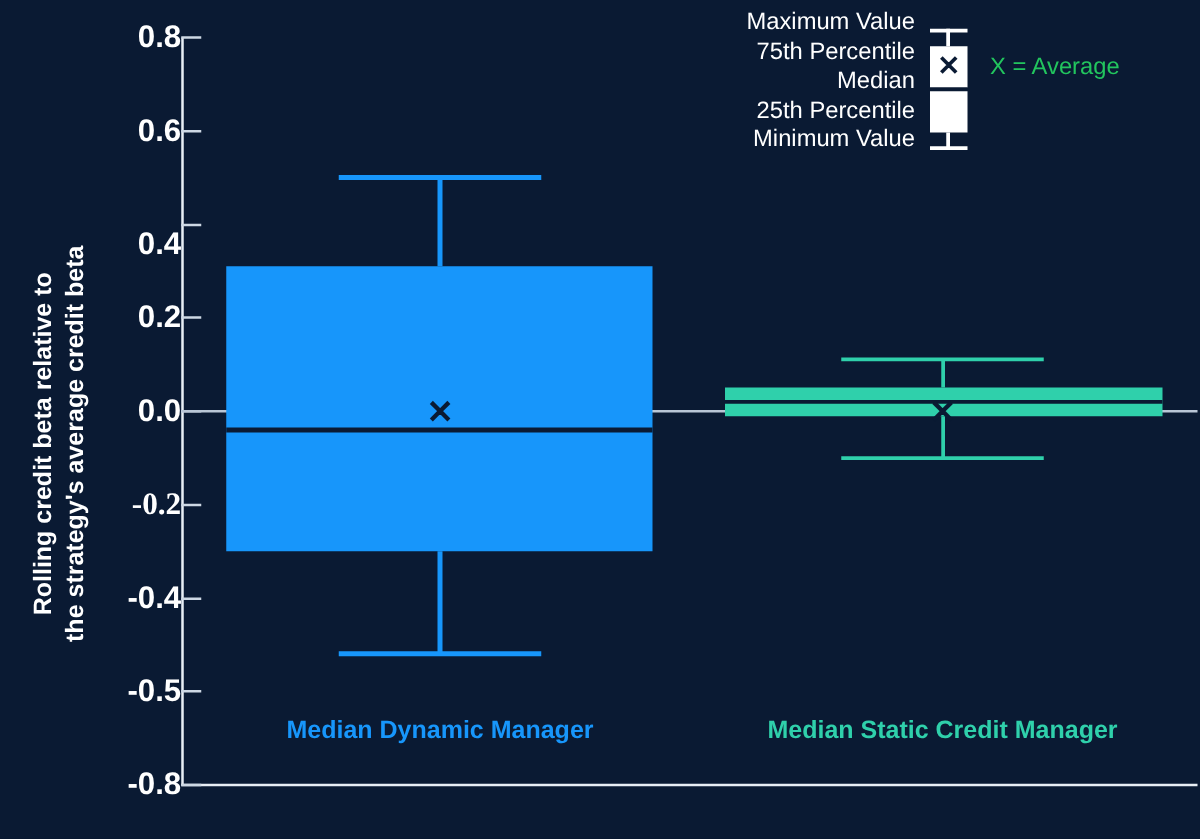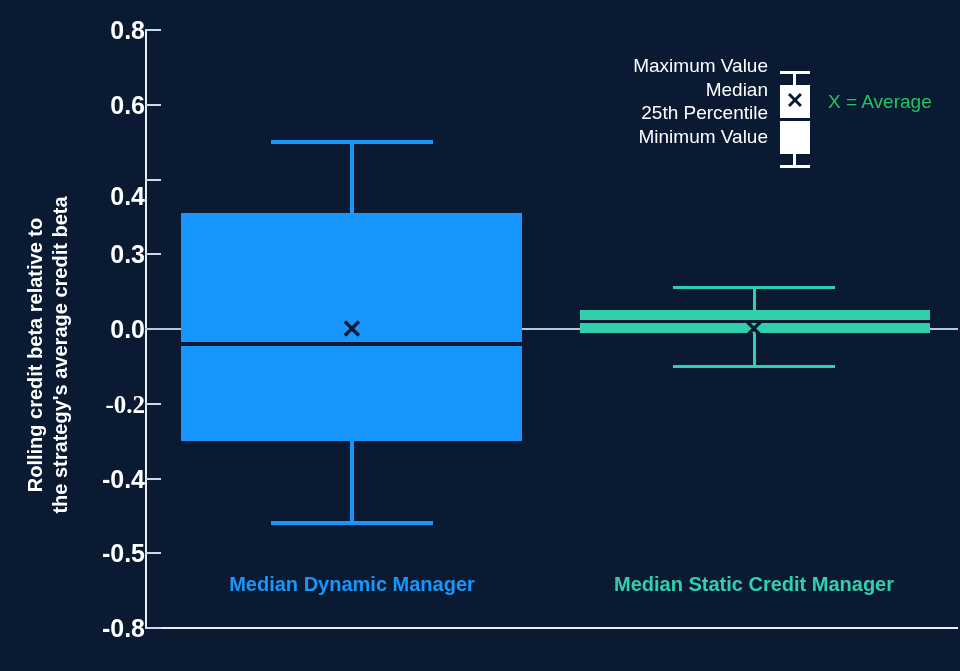--- a/index.html
+++ b/index.html
@@ -106,25 +106,24 @@
     position: absolute;
     text-align: center;
     font-size: 20px;
     font-weight: bold;
     line-height: 1;
   }
 
   
   .legend {
     position: absolute;
-    left: 600px;
+    left: 564px;
     top: 6px;
     width: 355px;
     height: 130px;
-    margin-top: 48px;
   }
   .legend-labels {
     position: absolute;
     left: 0;
     top: 0;
     width: 168px;
     text-align: right;
     color: #ffffff;
     font-size: 19px;
     line-height: 23.5px;
@@ -181,21 +180,21 @@
       <div class="ytick" style="top: 103.75px;"></div>
       <div class="ytick-wrap" style="top: 104.75px;">
         <div class="ytick-label" style="top: 0px;">0.6</div>
       </div>
       <div class="ytick" style="top: 178.5px;"></div>
       <div class="ytick-wrap" style="top: 179.5px;">
         <div class="ytick-label" style="top: 16px;">0.4</div>
       </div>
       <div class="ytick" style="top: 253.25px;"></div>
       <div class="ytick-wrap" style="top: 254.25px;">
-        <div class="ytick-label" style="top: 0px;">0.3</div>
+        <div class="ytick-label" style="top: 0px;">0.2</div>
       </div>
       <div class="ytick" style="top: 328px;"></div>
       <div class="ytick-wrap" style="top: 329px;">
         <div class="ytick-label" style="top: 0px;">0.0</div>
       </div>
       <div class="ytick" style="top: 402.75px;"></div>
       <div class="ytick-wrap" style="top: 403.75px;">
         <div class="ytick-label" style="top: 0px; font-family: Liberation Serif, serif;">-0.2</div>
       </div>
       <div class="ytick" style="top: 477.5px;"></div>
@@ -234,20 +233,21 @@
         <div class="mean-x" style="left: 754px; top: 329px;">✕</div>
       </div>
     </div>
 
   <div class="cat-label" id="cat0" style="left: 152px; width: 400px; top: 574px; color: rgb(23, 150, 251);">Median Dynamic Manager</div>
   <div class="cat-label" id="cat1" style="left: 554px; width: 400px; top: 574px; color: rgb(47, 208, 171);">Median Static Credit Manager</div>
 
   <div class="legend">
     <div class="legend-labels">
       <div>Maximum Value</div>
+      <div>75th Percentile</div>
       <div>Median</div>
       <div>25th Percentile</div>
       <div>Minimum Value</div>
     </div>
 
     <div class="legend-glyph">
       <div class="lg-cap" style="left:8px;  top:17px; width:30px; height:3px;"></div>
       <div class="lg-stem" style="top:17px;  height:14px;"></div>
       <div class="lg-box" style="top:31px;  height:33px;"></div>
       <div class="lg-sep" style="top:64px;"></div>

